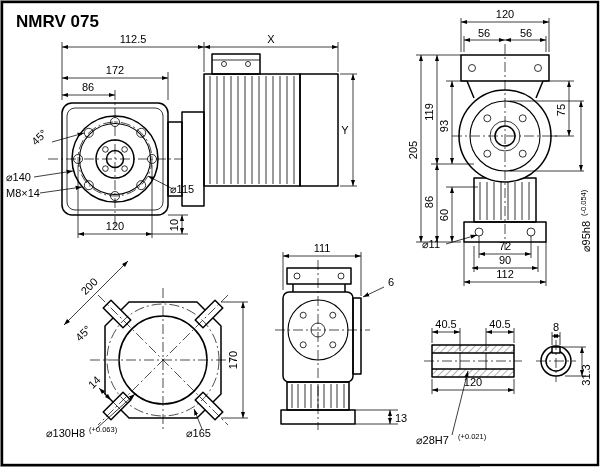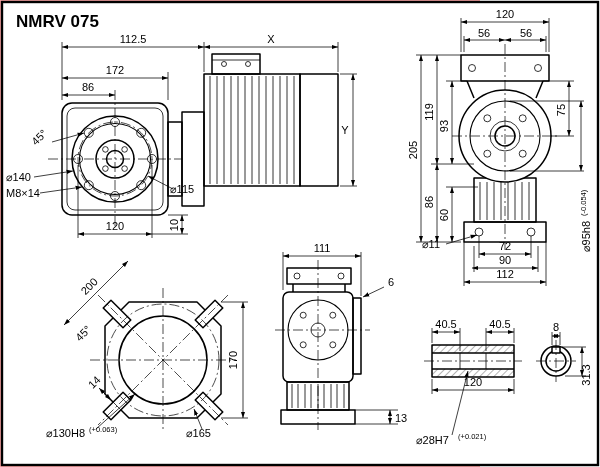--- a/index.html
+++ b/index.html
@@ -1,16 +1,16 @@
 <!DOCTYPE html>
 <html><head>
 <meta charset="utf-8">
 <style>
   html,body { margin:0; padding:0; background:#fff; }
-  #sheet { width:480px; height:467px; position:relative; background:#fca5a5; }
+  #sheet { width:480px; height:467px; position:relative; background:#a3a3a3; }
   svg { display:block; }
   text { font-family:"Liberation Sans", sans-serif; font-size:11px; fill:#000; text-anchor:middle; }
   .ttl { font-size:17px; font-weight:bold; text-anchor:start; }
   .ts  { text-anchor:start; }
   .sup { font-size:7.5px; }
   .o   { fill:none; stroke:#000; stroke-width:1.5; stroke-linejoin:round; }
   .of  { fill:#fff; stroke:#000; stroke-width:1.5; stroke-linejoin:round; }
   .m   { fill:none; stroke:#000; stroke-width:1.1; }
   .t   { fill:none; stroke:#000; stroke-width:.8; }
   .d   { fill:none; stroke:#000; stroke-width:.75; }

